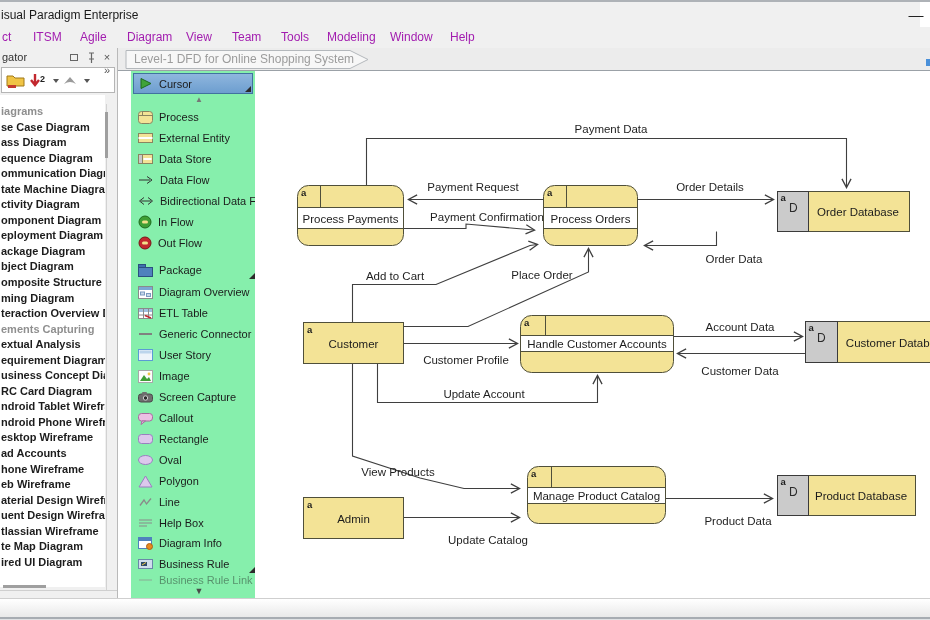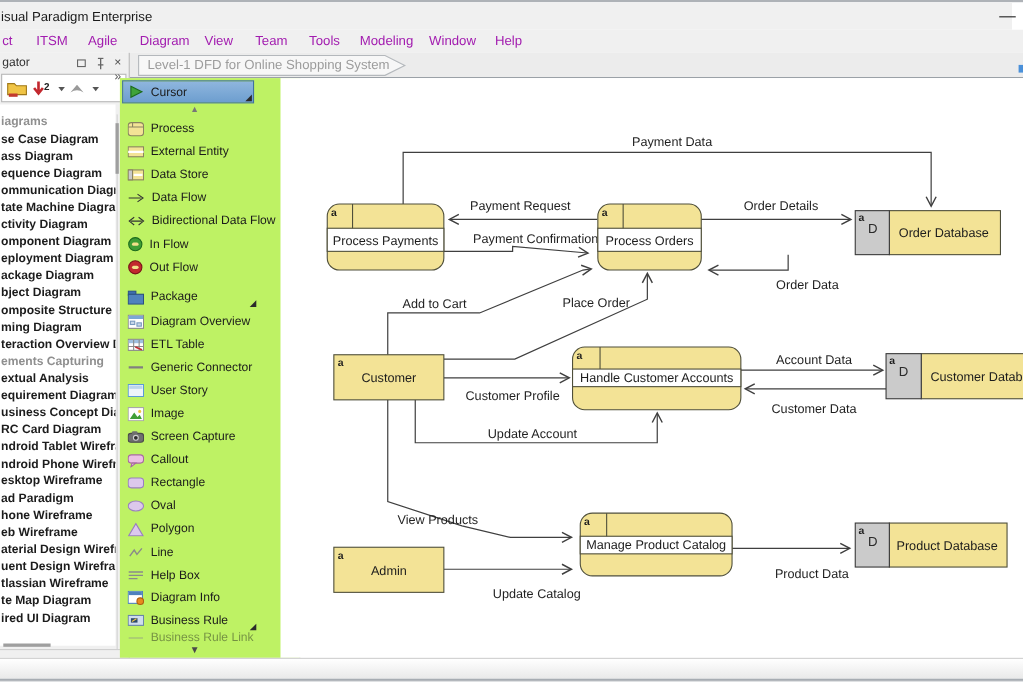--- a/index.html
+++ b/index.html
@@ -29,21 +29,21 @@
   #navoverflow{left:104px;top:16px;font-size:11px;color:#555;letter-spacing:-1px}
   #tree{left:1px;top:56px;width:104px;overflow:hidden;background:transparent}
   #treebg{left:0;top:47px;width:105px;height:492px;background:#fff}
   .titem{height:15.55px;line-height:15.55px;font-size:11px;font-weight:bold;color:#1c1c1c;white-space:nowrap;overflow:hidden}
   .titem.group{font-weight:bold;color:#8f8f8f}
   #vscroll{left:106px;top:56px;width:1px;height:486px;background:#d2d2d2}
   #vthumb{left:105px;top:64px;width:3px;height:46px;background:#9f9f9f}
   #hthumb{left:3px;top:537px;width:43px;height:3px;background:#9f9f9f}
   #htrack{left:0;top:542px;width:117px;height:1px;background:#cfcfcf}
   
-  #toolbox{left:109px;top:71px;width:164px;height:527px;background:#bef264;border-right:1px solid #b0b0b0}
+  #toolbox{left:131px;top:71px;width:164px;height:527px;background:#86efac;border-right:1px solid #b0b0b0}
   .tool{position:absolute;left:2px;width:130px;height:20px;display:flex;align-items:center;gap:6px;padding-left:5px;
         font-size:11px;color:#1b1b1b;white-space:nowrap}
   .tool svg{flex:0 0 auto}
   #cursorrow{left:2px;top:2px;width:120px;height:21px;background:linear-gradient(#8fb6de,#6d9ecf);border:1px solid #41729f}
   .fly{position:absolute;width:0;height:0;border-left:6px solid transparent;border-bottom:6px solid #2b2b2b}
   .scrollglyph{position:absolute;width:136px;text-align:center;font-size:8px;color:#777}
   #bizrulelink{opacity:.45;height:11px;overflow:hidden}
   
   #canvas{left:255px;top:71px;width:675px;height:527px;background:#fff}
   #canvas svg{display:block}
@@ -127,21 +127,21 @@
     <div class="titem">ming Diagram</div>
     <div class="titem">teraction Overview D</div>
     <div class="titem group">ements Capturing</div>
     <div class="titem">extual Analysis</div>
     <div class="titem">equirement Diagram</div>
     <div class="titem">usiness Concept Diag</div>
     <div class="titem">RC Card Diagram</div>
     <div class="titem">ndroid Tablet Wirefra</div>
     <div class="titem">ndroid Phone Wirefra</div>
     <div class="titem">esktop Wireframe</div>
-    <div class="titem">ad Paradigm</div>
+    <div class="titem">ad Accounts</div>
     <div class="titem">hone Wireframe</div>
     <div class="titem">eb Wireframe</div>
     <div class="titem">aterial Design Wirefr</div>
     <div class="titem">uent Design Wirefram</div>
     <div class="titem">tlassian Wireframe</div>
     <div class="titem">te Map Diagram</div>
     <div class="titem">ired UI Diagram</div>
   </div>
   <div class="abs" id="vscroll"></div>
   <div class="abs" id="vthumb"></div>

